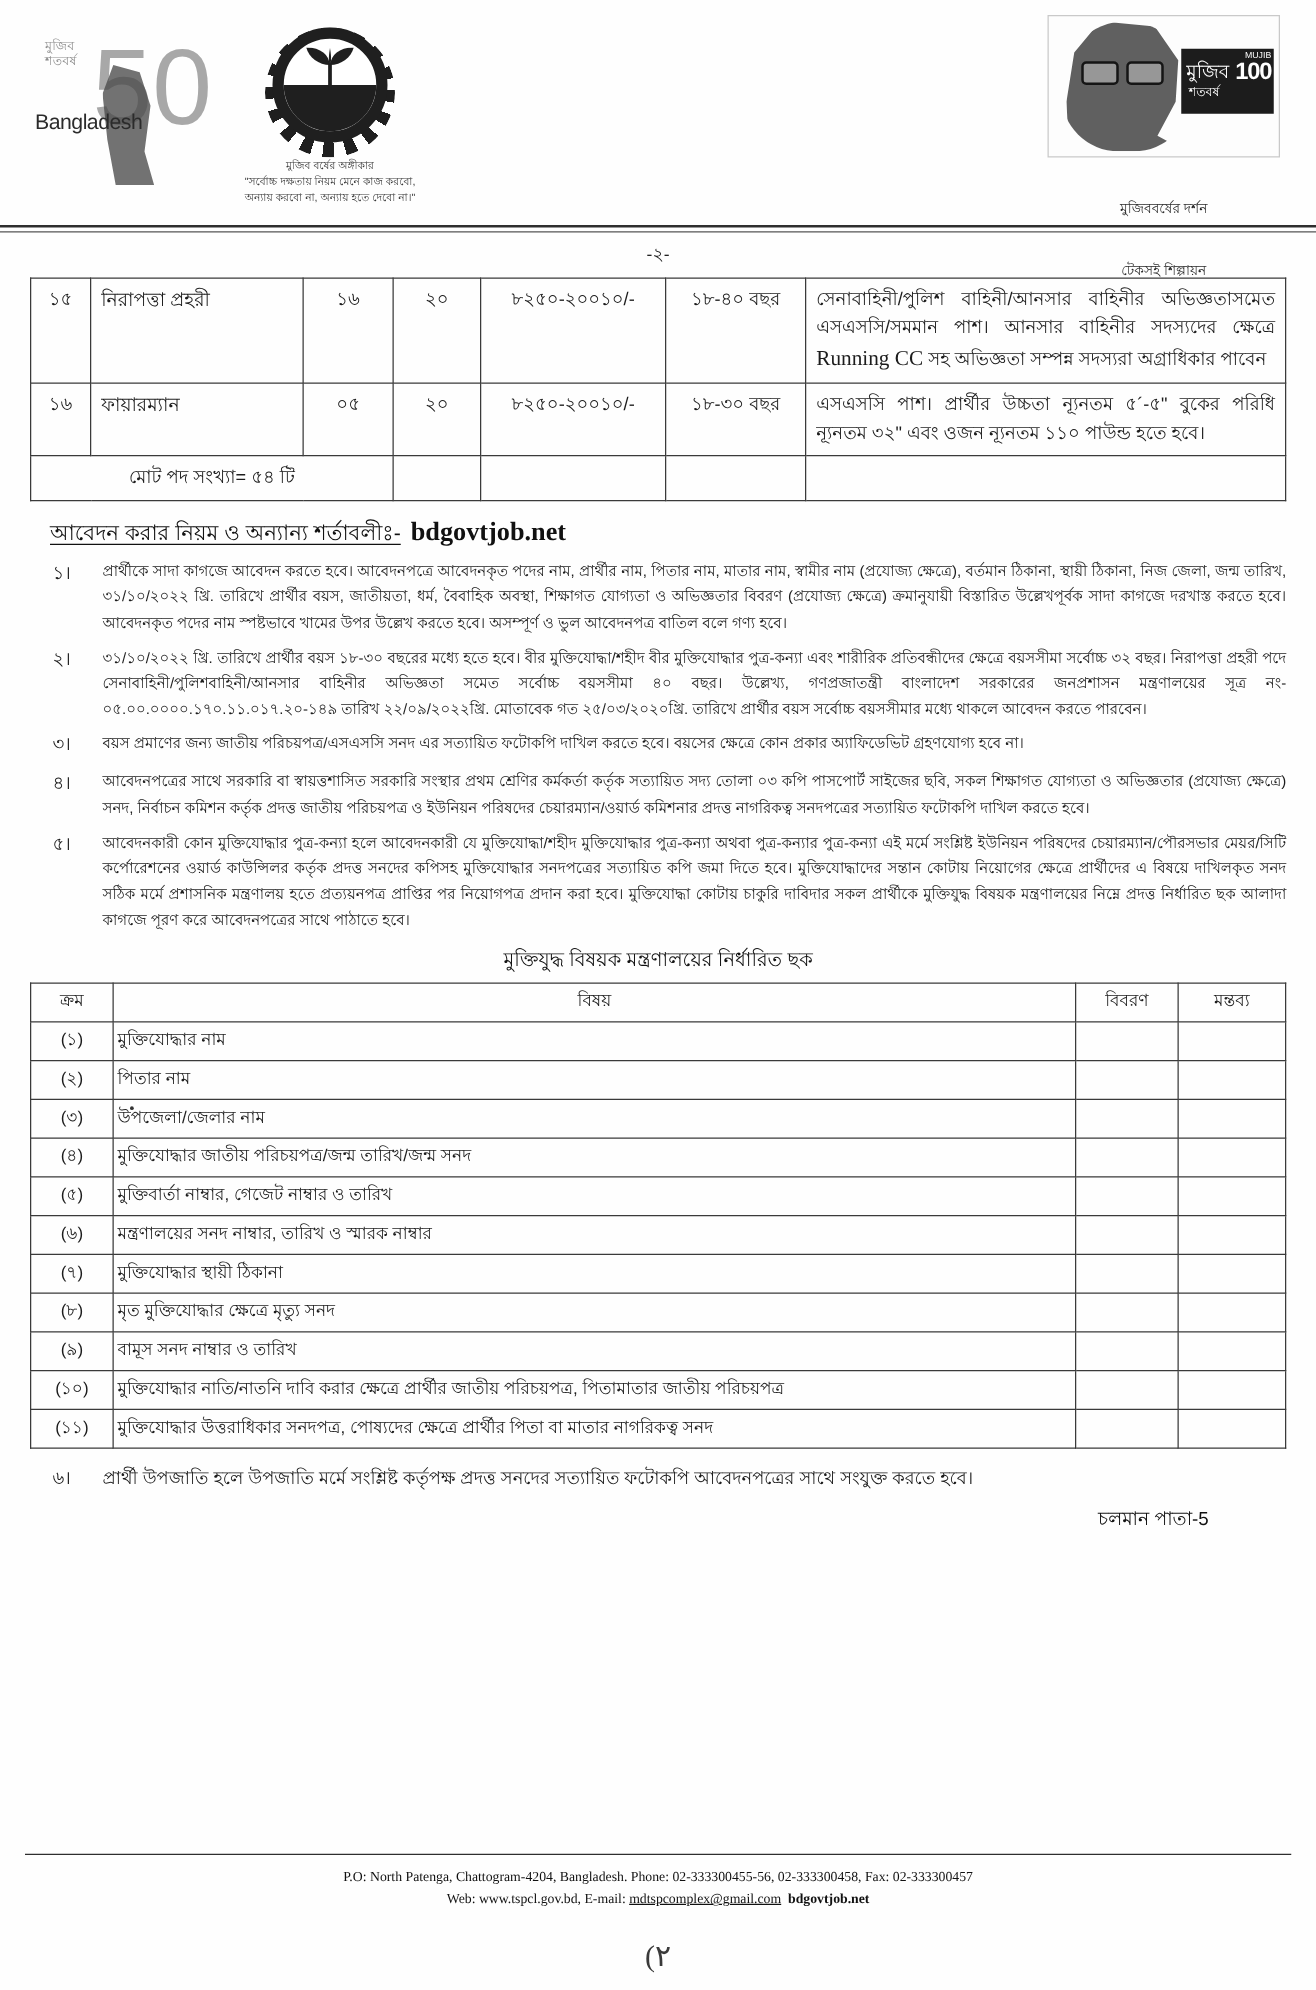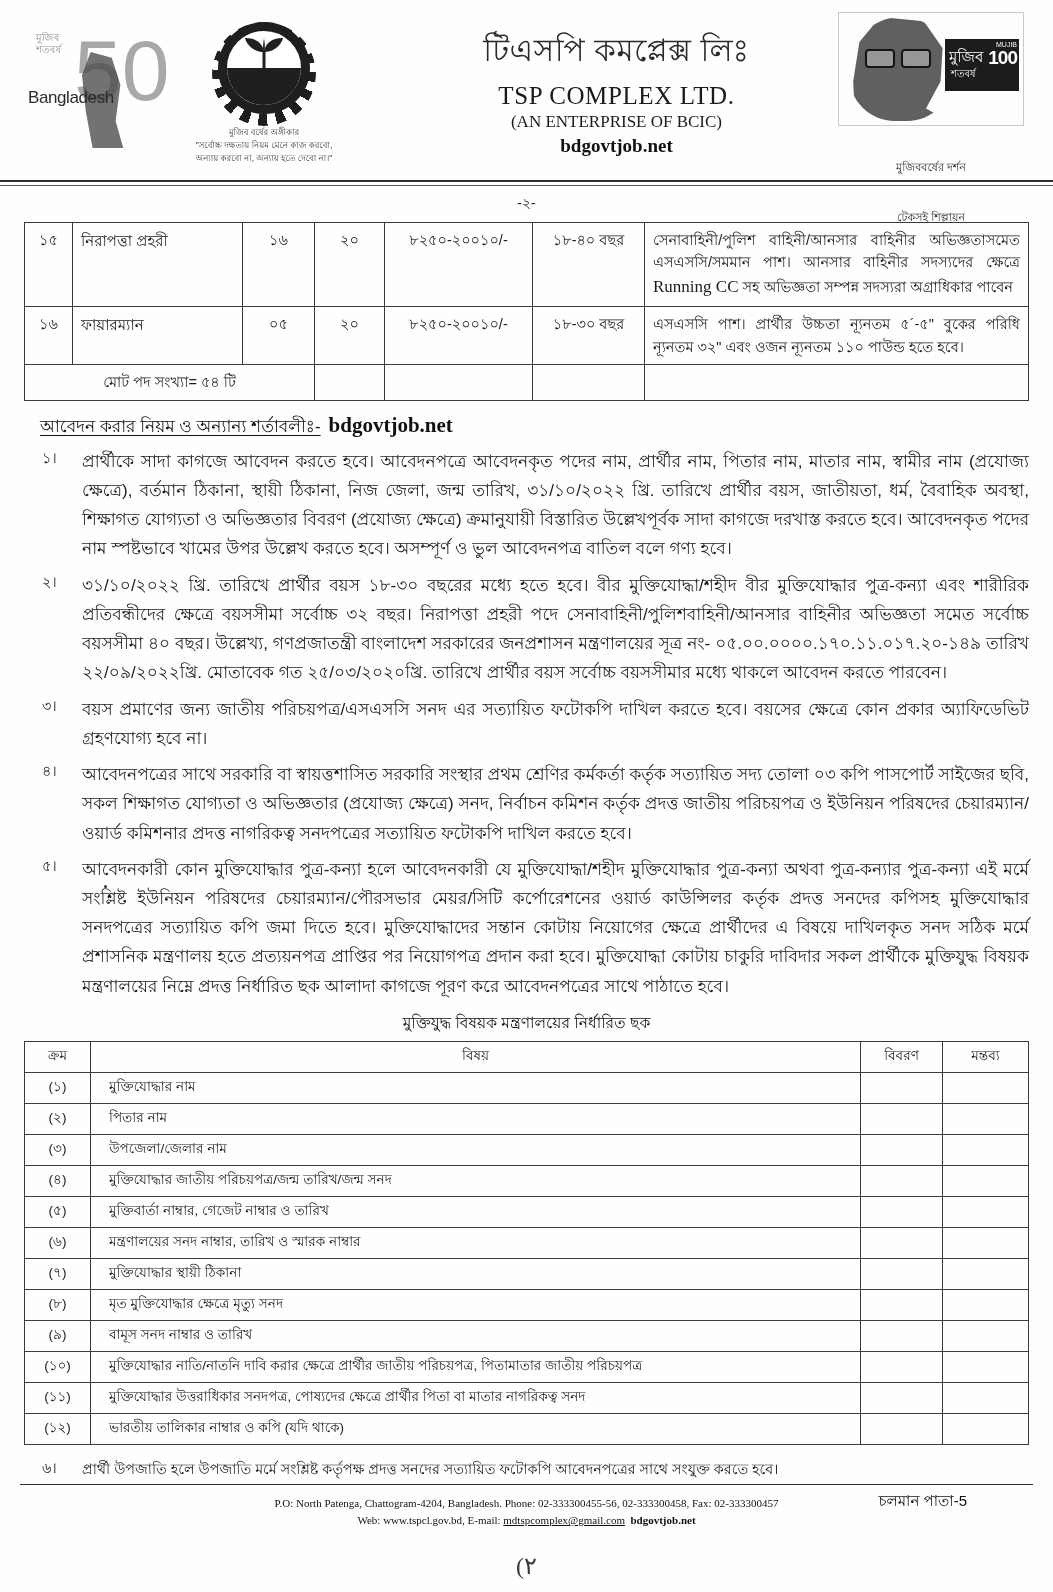--- a/index.html
+++ b/index.html
@@ -327,38 +327,38 @@
     flex: 0 0 58px;
     font-family: "Liberation Sans", sans-serif;
     font-size: 14.5px;
     padding-left: 18px;
     box-sizing: border-box;
     color: #1c1c1c;
   }
   ol.rules > li .txt {
     flex: 1 1 auto;
     font-family: "Liberation Sans", sans-serif;
-    font-size: 17px;
+    font-size: 12px;
     line-height: 1.72;
     text-align: justify;
     color: #1c1c1c;
     hyphens: none;
   }
 
   .form-title {
     text-align: center;
     font-size: 15.5px;
     font-family: "Liberation Sans", sans-serif;
     margin: 10px 0 4px 0;
     color: #111;
   }
 
   table.form-table { table-layout: fixed; }
   table.form-table td, table.form-table th {
-    padding: 4px 18px;
+    padding: 4px 3px;
     font-size: 13.6px;
     line-height: 1.4;
     height: 22px;
   }
   table.form-table th {
     text-align: center;
     font-weight: normal;
   }
   table.form-table td.sl { text-align: center; width: 66px; }
   table.form-table td.blank { }
@@ -459,26 +459,20 @@
           </svg>
         </div>
         <div class="tsp-motto">
           <span class="m1">মুজিব বর্ষের অঙ্গীকার</span>
           <span class="m2">"সর্বোচ্চ দক্ষতায় নিয়ম মেনে কাজ করবো,</span>
           <span class="m3">অন্যায় করবো না, অন্যায় হতে দেবো না।"</span>
         </div>
       </div>
     </div>
 
-    <div class="hdr-center">
-      <div class="bn-title">টিএসপি কমপ্লেক্স লিঃ</div>
-      <div class="en-title">TSP COMPLEX LTD.</div>
-      <div class="en-sub">(AN ENTERPRISE OF BCIC)</div>
-      <div class="wm">bdgovtjob.net</div>
-    </div>
 
     <div class="hdr-right">
       <div class="mujib-box">
         <div class="mujib-face"></div>
         <div class="mujib-glasses">
           <span class="l"></span>
             <span class="r"></span>
         </div>
         <div class="mujib-logo">
           <span class="bn">মুজিব</span>
@@ -645,26 +639,20 @@
           <td>মুক্তিযোদ্ধার নাতি/নাতনি দাবি করার ক্ষেত্রে প্রার্থীর জাতীয় পরিচয়পত্র, পিতামাতার জাতীয় পরিচয়পত্র</td>
           <td class="blank"></td>
           <td class="blank"></td>
         </tr>
         <tr>
           <td class="sl">(১১)</td>
           <td>মুক্তিযোদ্ধার উত্তরাধিকার সনদপত্র, পোষ্যদের ক্ষেত্রে প্রার্থীর পিতা বা মাতার নাগরিকত্ব সনদ</td>
           <td class="blank"></td>
           <td class="blank"></td>
         </tr>
-        <tr>
-          <td class="sl">(১২)</td>
-          <td>ভারতীয় তালিকার নাম্বার ও কপি (যদি থাকে)</td>
-          <td class="blank"></td>
-          <td class="blank"></td>
-        </tr>
       </tbody>
     </table>
 
     <div class="closing-note">
       <div class="row">
         <span class="num">৬।</span>
         <span class="txt">প্রার্থী উপজাতি হলে উপজাতি মর্মে সংশ্লিষ্ট কর্তৃপক্ষ প্রদত্ত সনদের সত্যায়িত ফটোকপি আবেদনপত্রের সাথে সংযুক্ত করতে হবে।</span>
       </div>
       <div class="cont-page">চলমান পাতা-5</div>
     </div>

